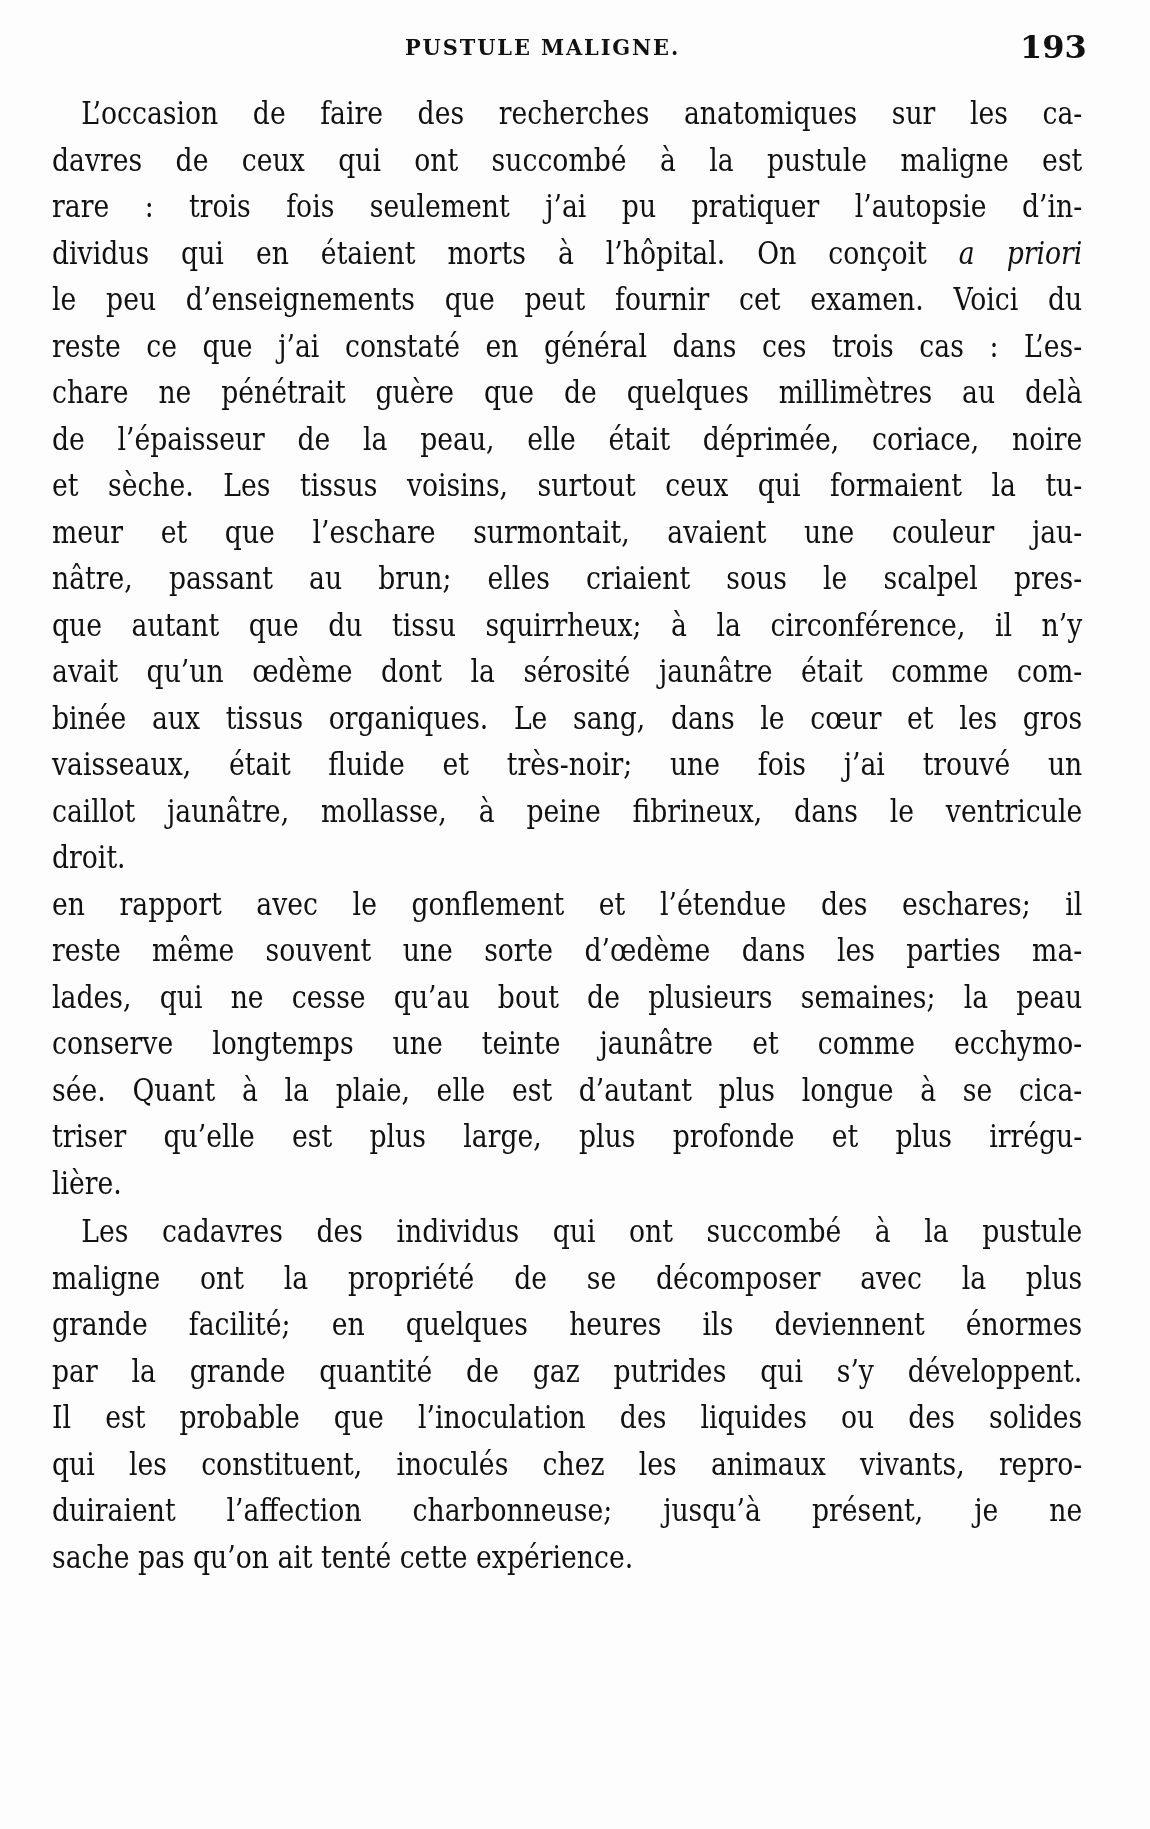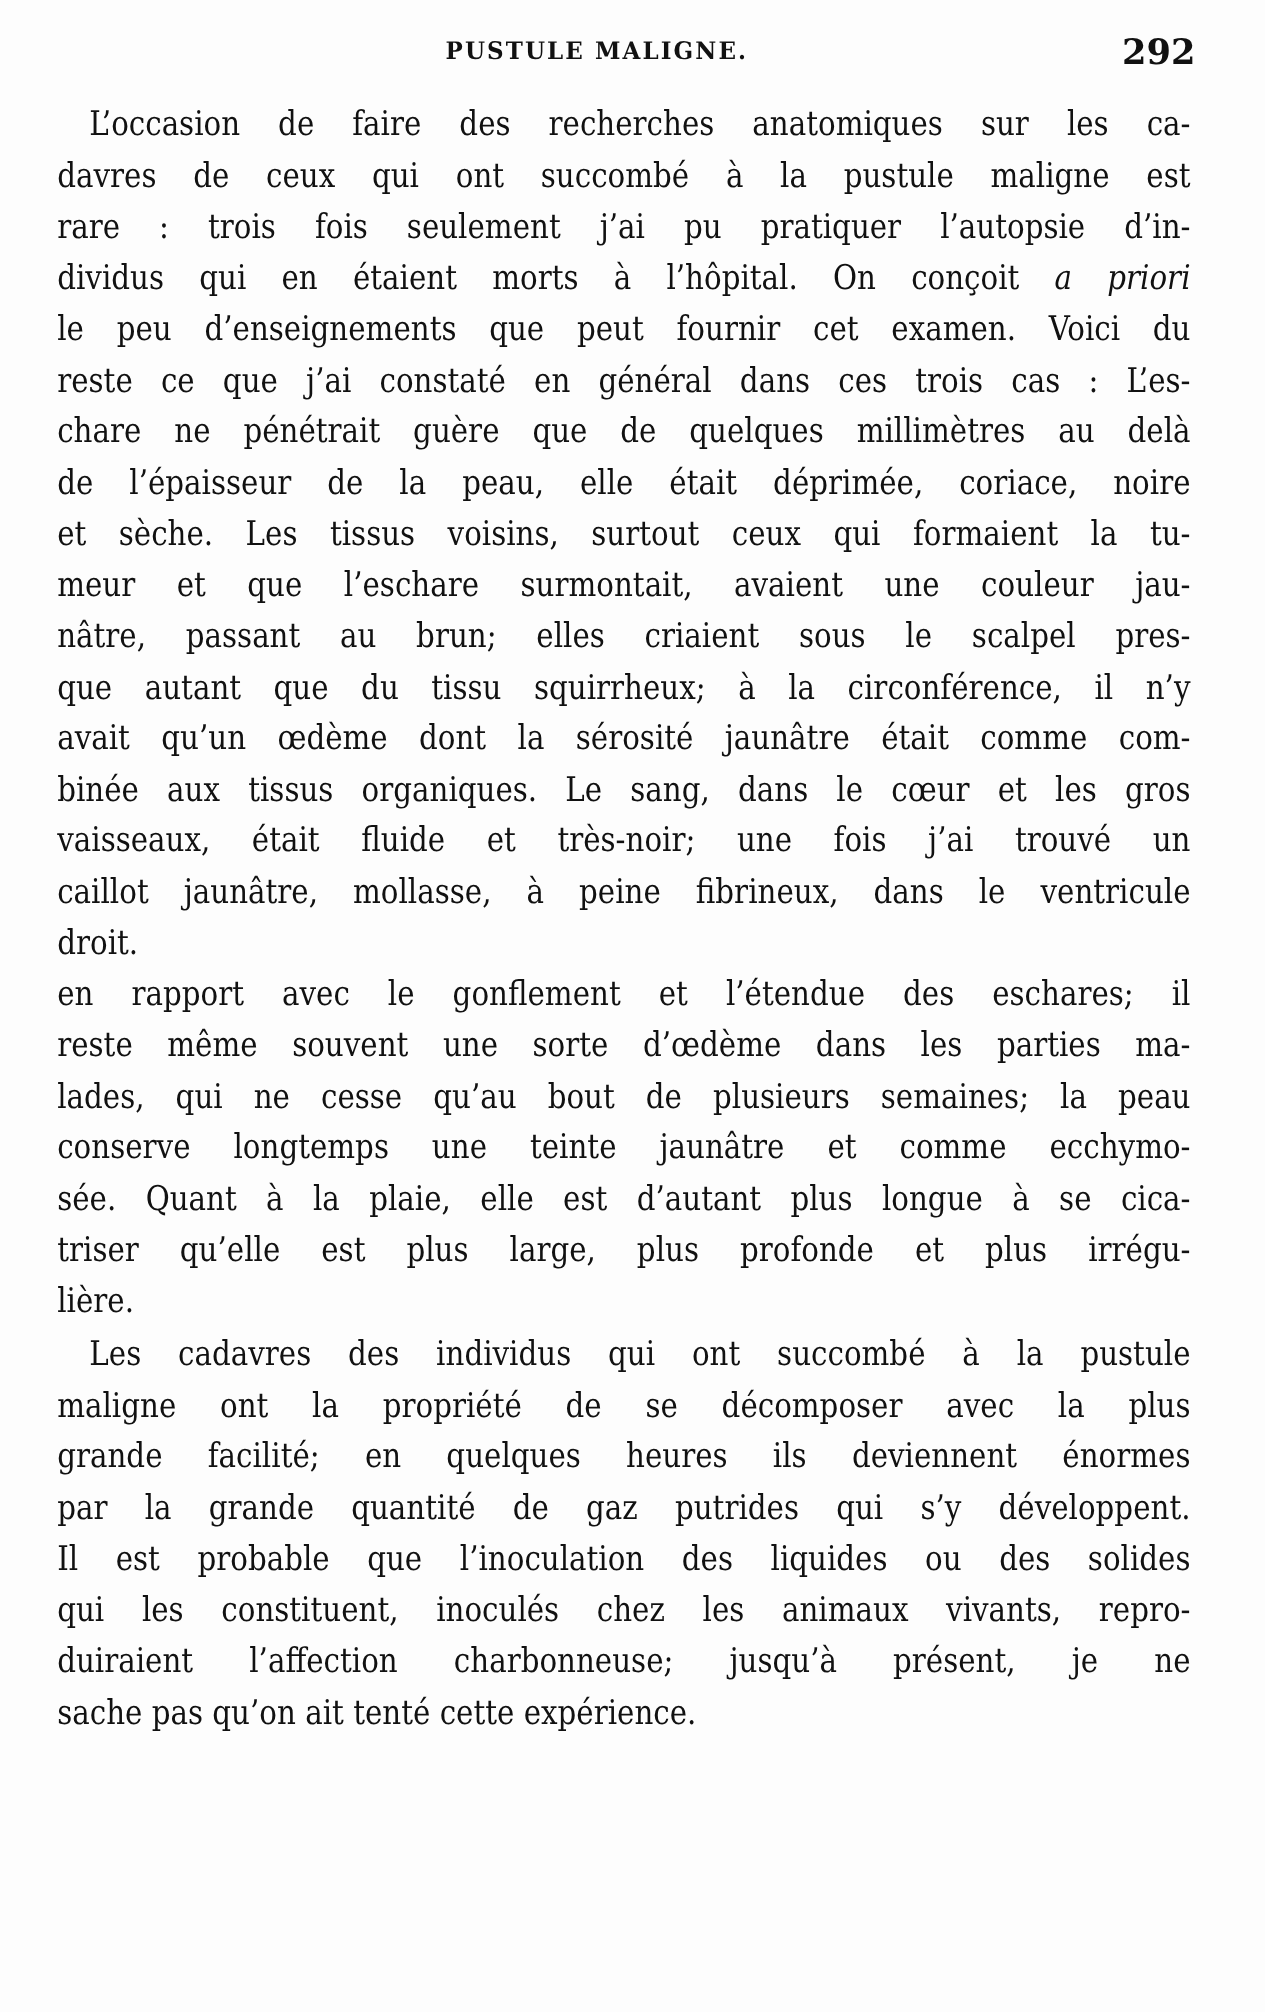--- a/index.html
+++ b/index.html
@@ -38,21 +38,21 @@
   .line.para-gap { margin-top: 2px; }
   em { font-style: italic; }
 </style>
 </head>
 <body>
 
 <div class="page">
 
   <div class="running-head">
     <span class="running-title">PUSTULE MALIGNE.</span>
-    <span class="page-number">292</span>
+    <span class="page-number">193</span>
   </div>
 
   <div class="body-text">
 
     <div>
       <span class="line indent para-gap">L’occasion de faire des recherches anatomiques sur les ca-</span>
       <span class="line">davres de ceux qui ont succombé à la pustule maligne est</span>
       <span class="line">rare : trois fois seulement j’ai pu pratiquer l’autopsie d’in-</span>
       <span class="line"><span>dividus qui en étaient morts à l’hôpital. On conçoit </span><em>a priori</em></span>
       <span class="line">le peu d’enseignements que peut fournir cet examen. Voici du</span>

